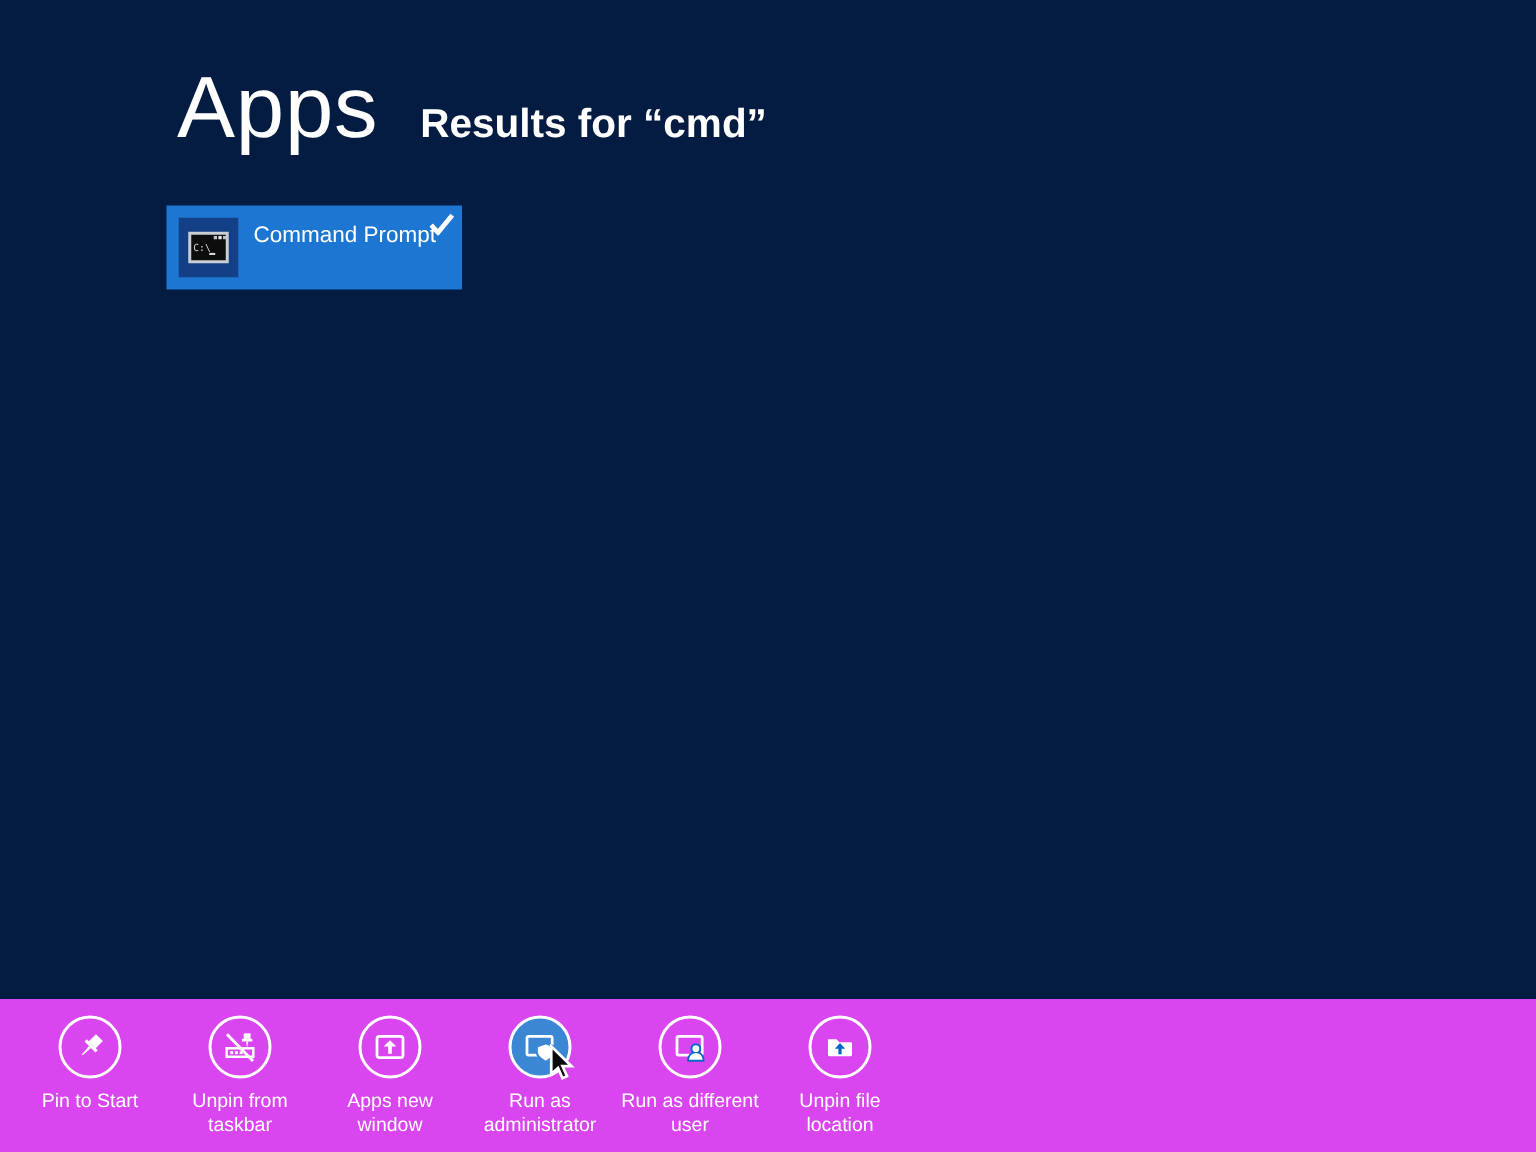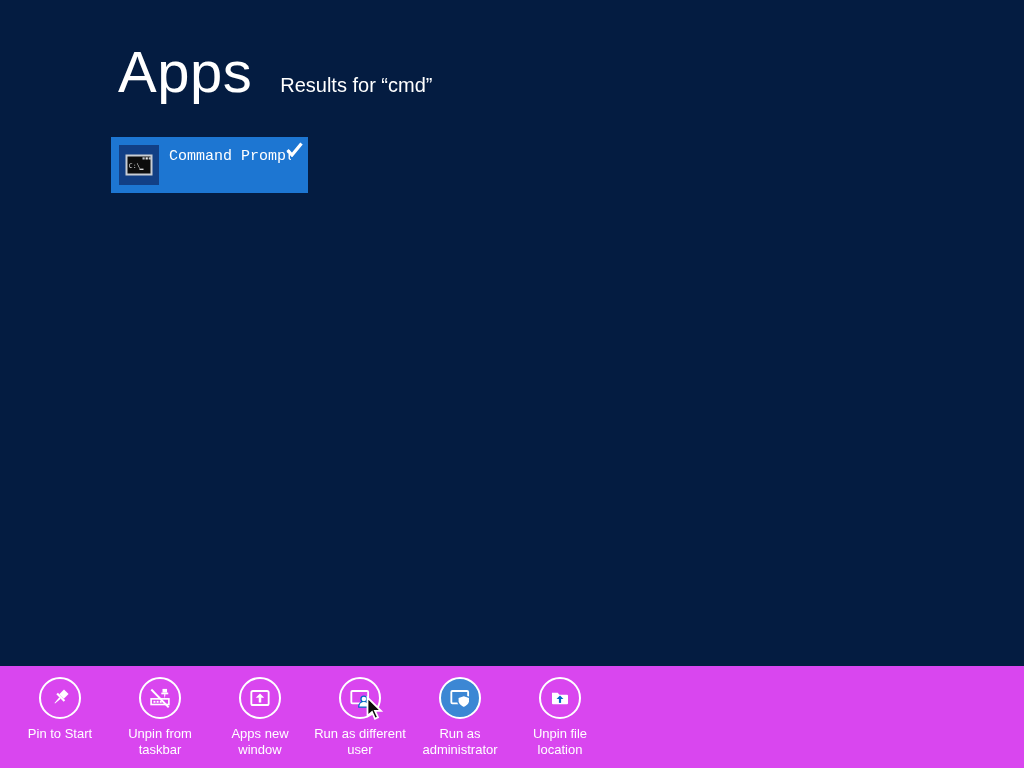--- a/index.html
+++ b/index.html
@@ -20,22 +20,22 @@
     gap: 28px;
     white-space: nowrap;
     text-align: right;
   }
   .header h1 {
     font-size: 58px;
     font-weight: 300;
     letter-spacing: 0.5px;
   }
   .header .subtitle {
-    font-size: 20px;
-    font-weight: 400;
+    font-size: 27px;
+    font-weight: 700;
   }
 
   
   .tile {
     position: absolute;
     left: 111px; top: 137px;
     width: 197px; height: 56px;
     background: #1d76d2;
     cursor: default;
   }
@@ -45,21 +45,20 @@
     width: 40px; height: 40px;
     display: block;
   }
   .tile-label {
     position: absolute;
     left: 58px; top: 11px;
     width: 122px;
     font-size: 15px;
     white-space: nowrap;
     overflow: hidden;
-    font-family: Liberation Mono, monospace;
   }
   .tile-check {
     position: absolute;
     right: 5px; top: 5px;
   }
 
   
   .appbar {
     position: absolute;
     left: 0; top: 666px;
@@ -171,44 +170,44 @@
         <svg width="26" height="26" viewBox="0 0 24 24">
           <rect x="4" y="5.5" width="16" height="13" rx="1.5" fill="none" stroke="#fff" stroke-width="1.7"></rect>
           <polygon points="12,7.8 15.9,11.7 8.1,11.7" fill="#fff"></polygon>
           <rect x="10.85" y="11.4" width="2.3" height="4.8" fill="#fff"></rect>
         </svg>
       </div>
       <div class="btn-label">Apps new window</div>
     </div>
 
     <div class="appbar-btn">
+      <div class="circle hovered">
+        <svg width="26" height="26" viewBox="0 0 24 24">
+          <rect x="4" y="5.5" width="15.5" height="11.5" rx="1" fill="none" stroke="#fff" stroke-width="1.7"></rect>
+          <path d="M15.5 10.4 L20.3 12.1 V15 C20.3 17.8 15.5 20.3 15.5 20.3 C15.5 20.3 10.7 17.8 10.7 15 V12.1 Z" fill="#3c87d4" stroke="#3c87d4" stroke-width="2.6"></path>
+          <path d="M15.5 10.4 L20.3 12.1 V15 C20.3 17.8 15.5 20.3 15.5 20.3 C15.5 20.3 10.7 17.8 10.7 15 V12.1 Z" fill="#fff"></path>
+        </svg>
+      </div>
+      <div class="btn-label">Run as administrator</div>
+    </div>
+
+    <div class="appbar-btn">
       <div class="circle">
         <svg width="26" height="26" viewBox="0 0 24 24">
           <rect x="4" y="5.5" width="15.5" height="11.5" rx="1" fill="none" stroke="#fff" stroke-width="1.7"></rect>
           <circle cx="15.6" cy="13" r="2.1" fill="#fff" stroke="#0269c6" stroke-width="2.4"></circle>
           <path d="M11.4 19.9 a4.2 4.2 0 0 1 8.4 0 Z" fill="#fff" stroke="#0269c6" stroke-width="2.2"></path>
           <circle cx="15.6" cy="13" r="2.1" fill="#fff"></circle>
           <path d="M11.4 19.9 a4.2 4.2 0 0 1 8.4 0 Z" fill="#fff"></path>
         </svg>
       </div>
       <div class="btn-label">Run as different user</div>
     </div>
 
     <div class="appbar-btn">
-      <div class="circle hovered">
-        <svg width="26" height="26" viewBox="0 0 24 24">
-          <rect x="4" y="5.5" width="15.5" height="11.5" rx="1" fill="none" stroke="#fff" stroke-width="1.7"></rect>
-          <path d="M15.5 10.4 L20.3 12.1 V15 C20.3 17.8 15.5 20.3 15.5 20.3 C15.5 20.3 10.7 17.8 10.7 15 V12.1 Z" fill="#3c87d4" stroke="#3c87d4" stroke-width="2.6"></path>
-          <path d="M15.5 10.4 L20.3 12.1 V15 C20.3 17.8 15.5 20.3 15.5 20.3 C15.5 20.3 10.7 17.8 10.7 15 V12.1 Z" fill="#fff"></path>
-        </svg>
-      </div>
-      <div class="btn-label">Run as administrator</div>
-    </div>
-
-    <div class="appbar-btn">
       <div class="circle">
         <svg width="26" height="26" viewBox="0 0 24 24">
           <path d="M4.6 7.2 h5.3 l1.6 1.8 h7 a0.9 0.9 0 0 1 0.9 0.9 v6.9 a0.9 0.9 0 0 1 -0.9 0.9 H5.5 a0.9 0.9 0 0 1 -0.9 -0.9 Z" fill="#fff"></path>
           <polygon points="12,9.6 15.2,13 8.8,13" fill="#0269c6"></polygon>
           <rect x="11" y="12.7" width="2" height="3.8" fill="#0269c6"></rect>
         </svg>
       </div>
       <div class="btn-label">Unpin file location</div>
     </div>
 

